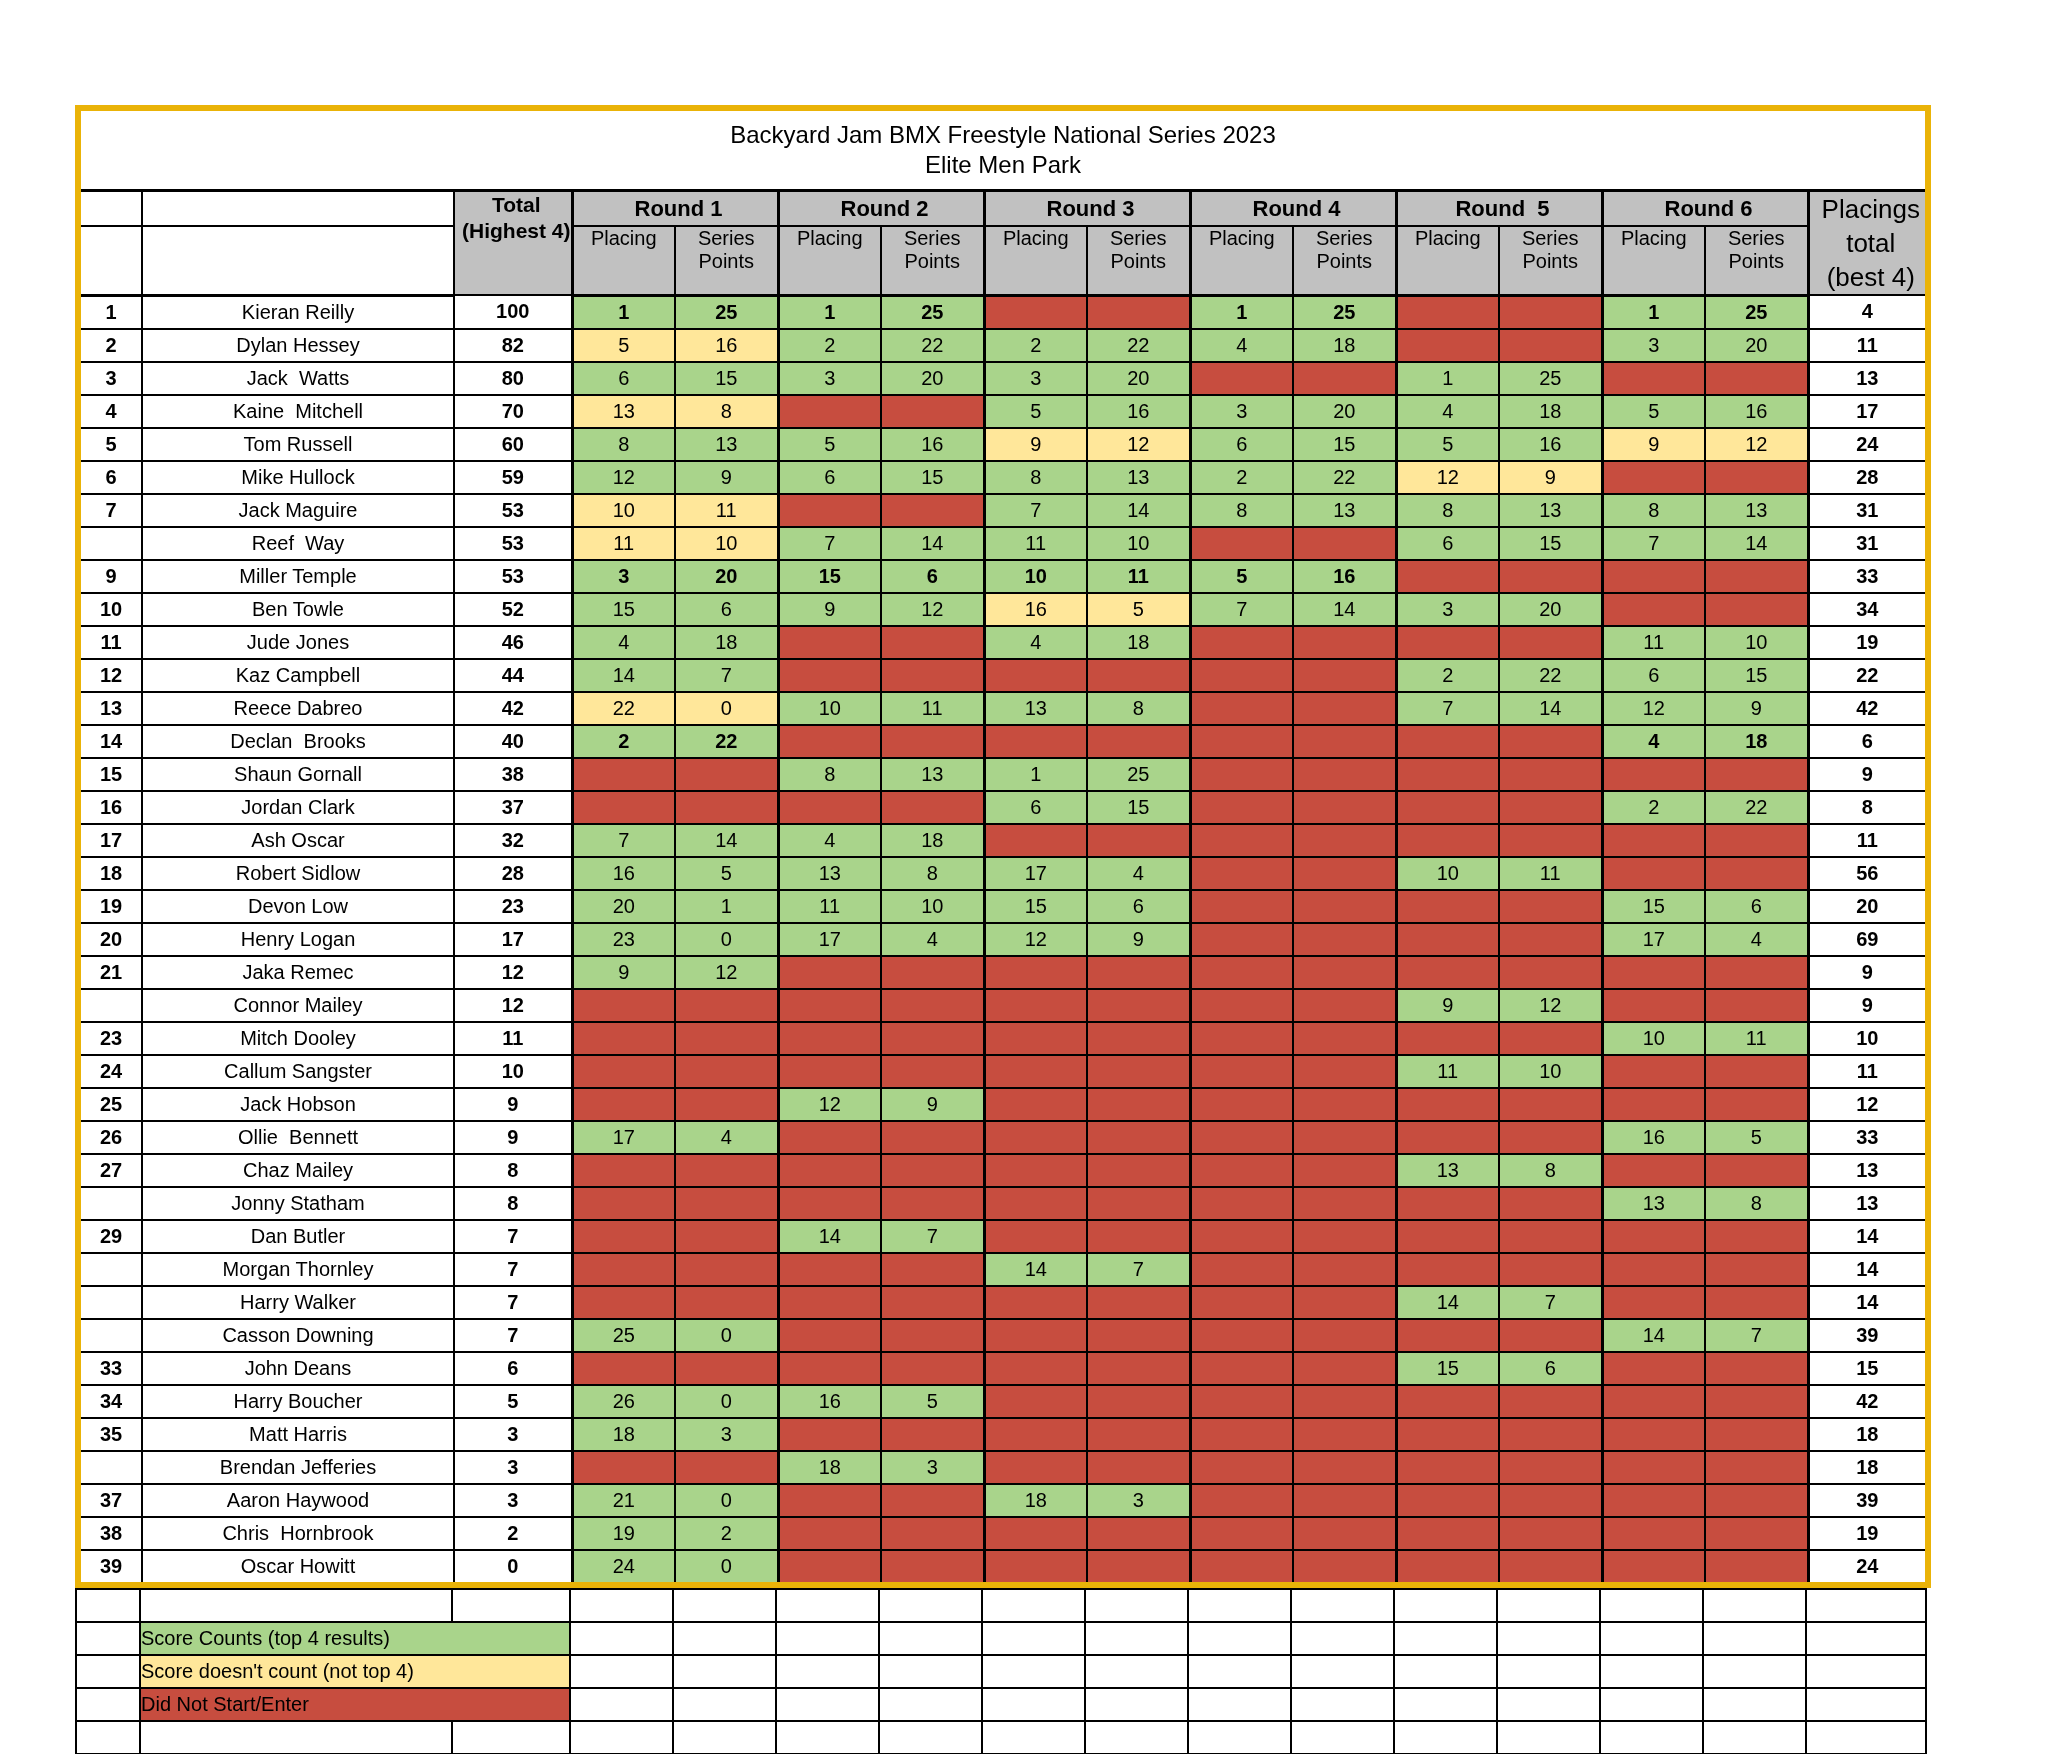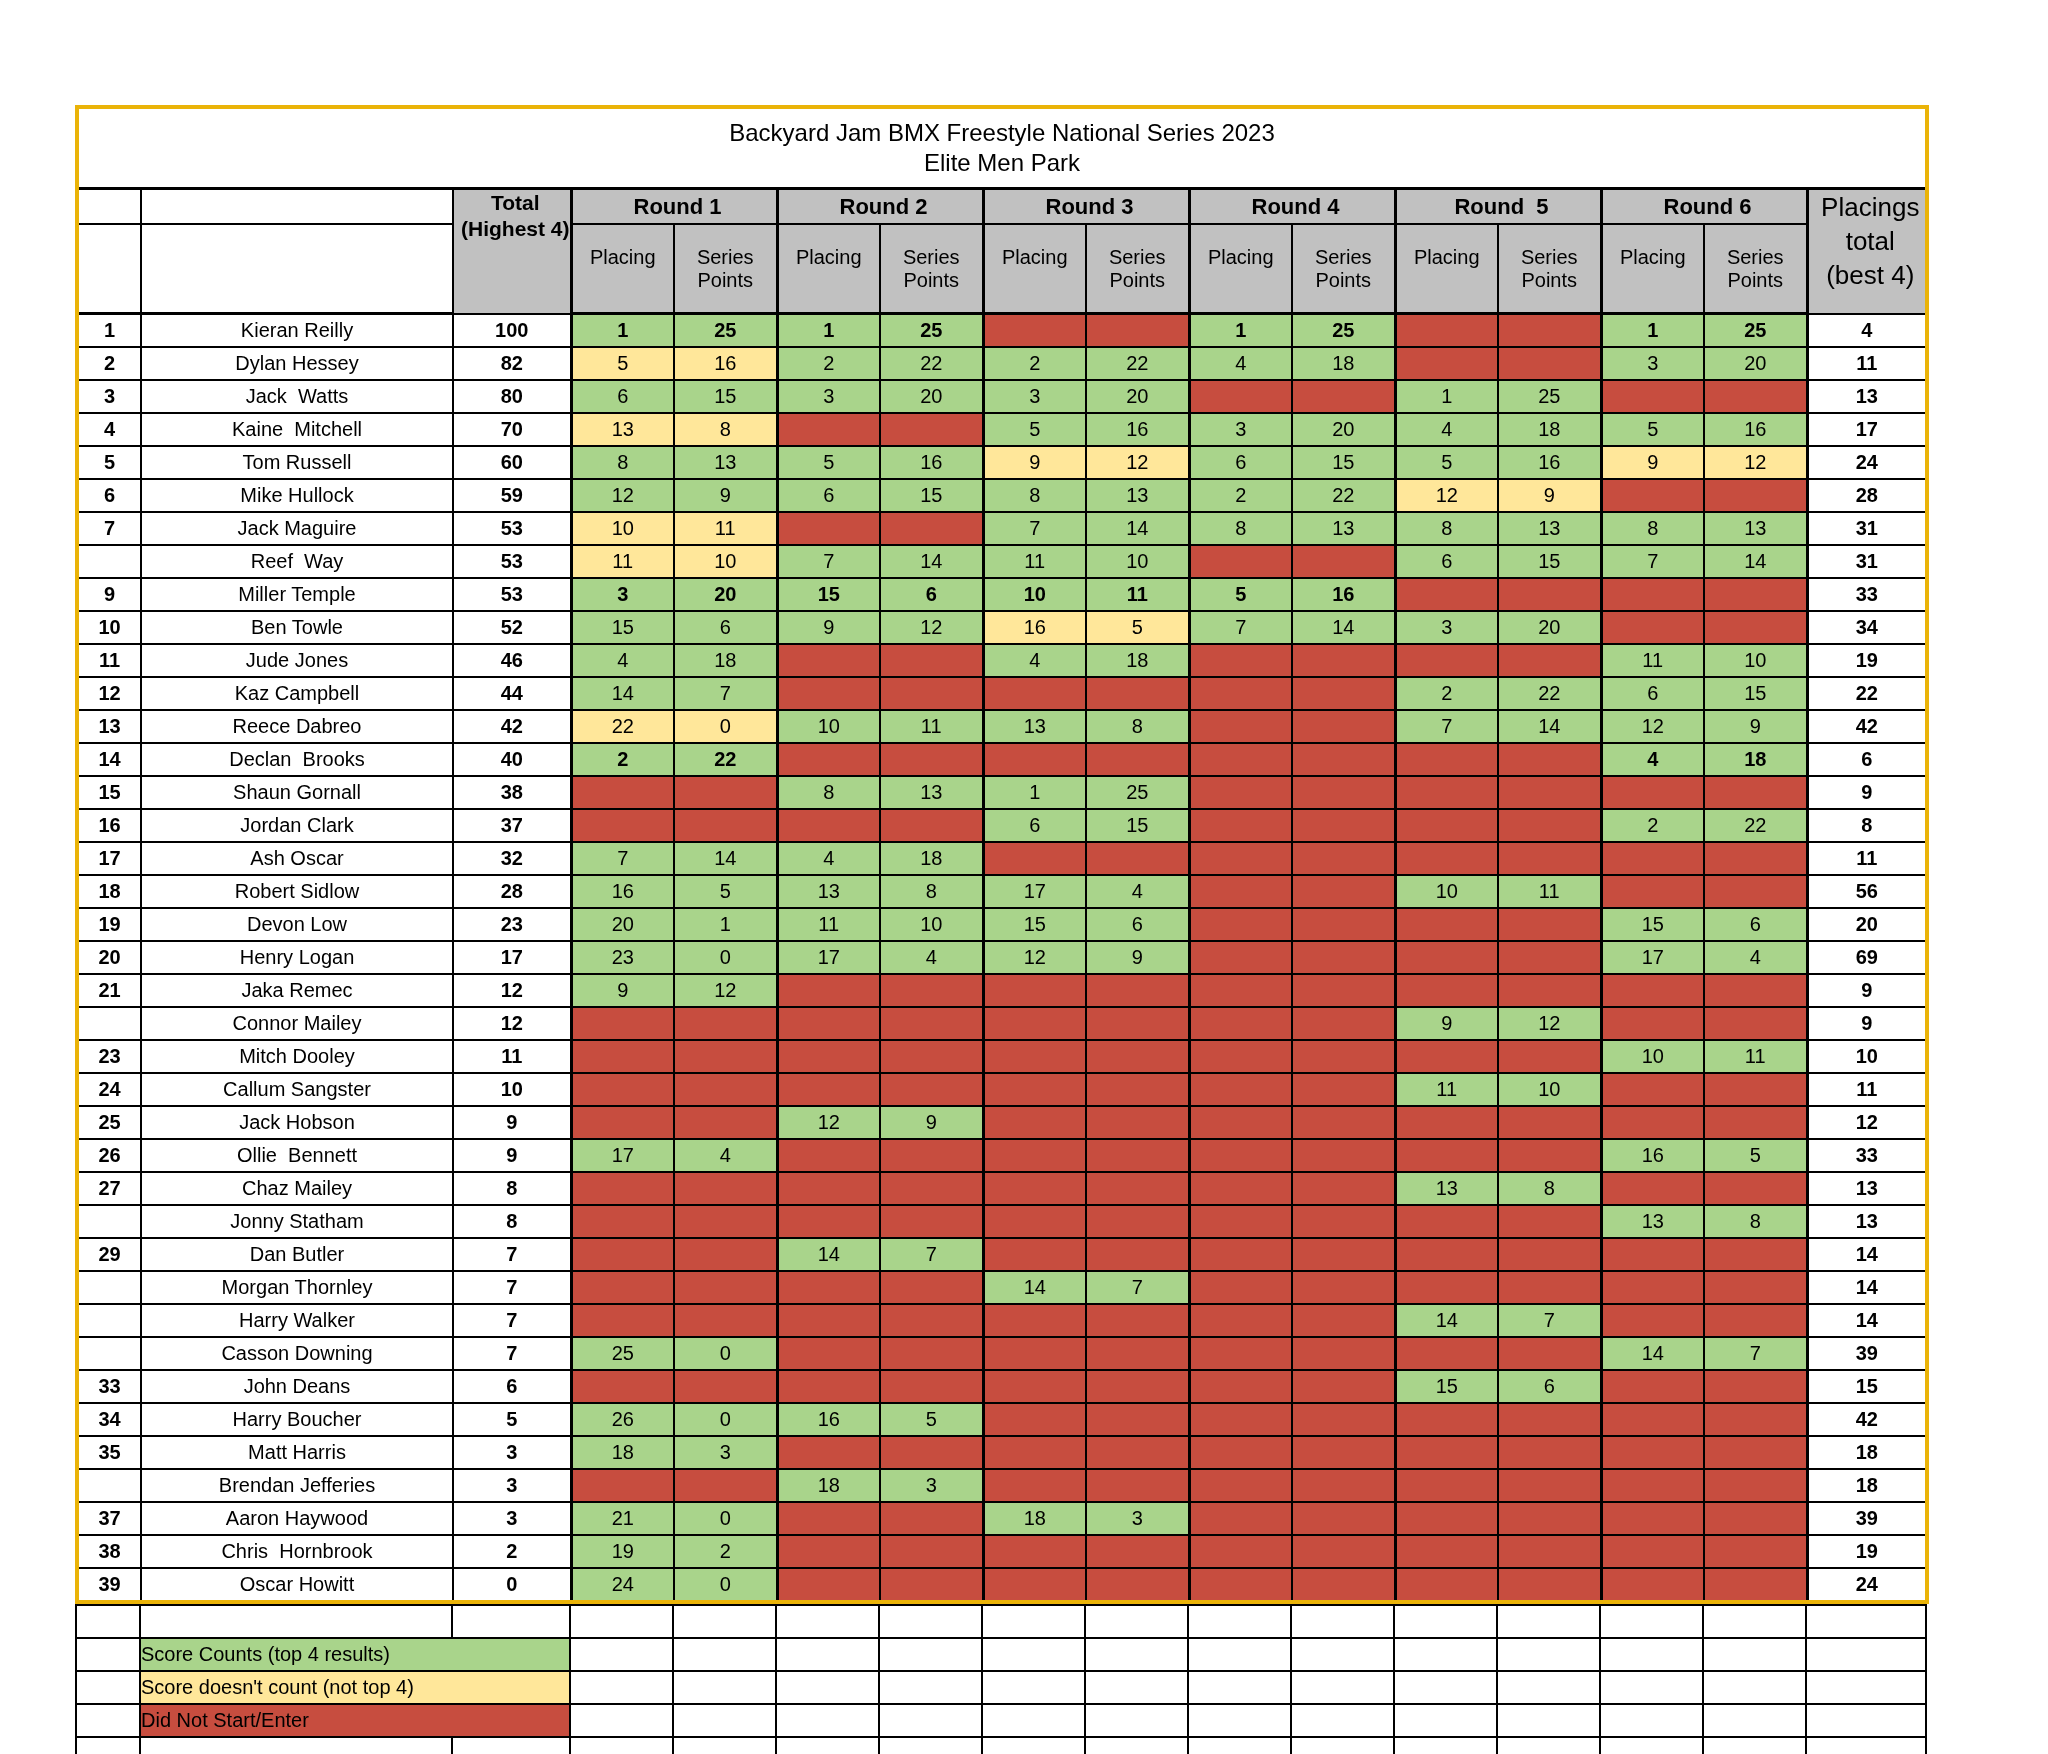--- a/index.html
+++ b/index.html
@@ -6,32 +6,32 @@
   body {
     width:2048px; height:1754px; background:#ffffff;
     font-family:"Liberation Sans", sans-serif; color:#000;
     position:relative;
   }
   .sheet { position:absolute; left:75px; top:105px; }
 
   table { border-collapse:collapse; table-layout:fixed; }
 
   
-  table.main { border:4px solid #eab308; }
+  table.main { border:6px solid #eab308; }
   table.main td, table.main th { border:2px solid #000; overflow:hidden; padding:0; }
 
   tr.title-row td {
     height:78px; text-align:center; vertical-align:middle;
     font-size:24px; line-height:30px; border-bottom:3px solid #000;
   }
   .gray { background:#c1c1c1; }
 
   tr.hA th { height:33px;padding-left:7px; }
   tr.hA th.round-hdr { font-size:22px; font-weight:bold; white-space:pre; vertical-align:middle; }
-  tr.hB th { height:66px; font-weight:normal; font-size:20px; vertical-align:top; padding-top:21px; }
+  tr.hB th { height:66px; font-weight:normal; font-size:20px; vertical-align:top; padding-top:0; }
   th.total-hdr {
     font-size:21px; font-weight:bold; vertical-align:top; padding-top:4px; line-height:26px;
     border-left:2px solid #000;
   }
   th.placings-hdr {
     font-size:26px; font-weight:normal; vertical-align:top; padding-top:4px; line-height:34px;
   }
   tr.hB th { border-bottom:3px solid #000; }
 
   tbody.riders td { height:31px; font-size:20px; text-align:center; vertical-align:middle; }

